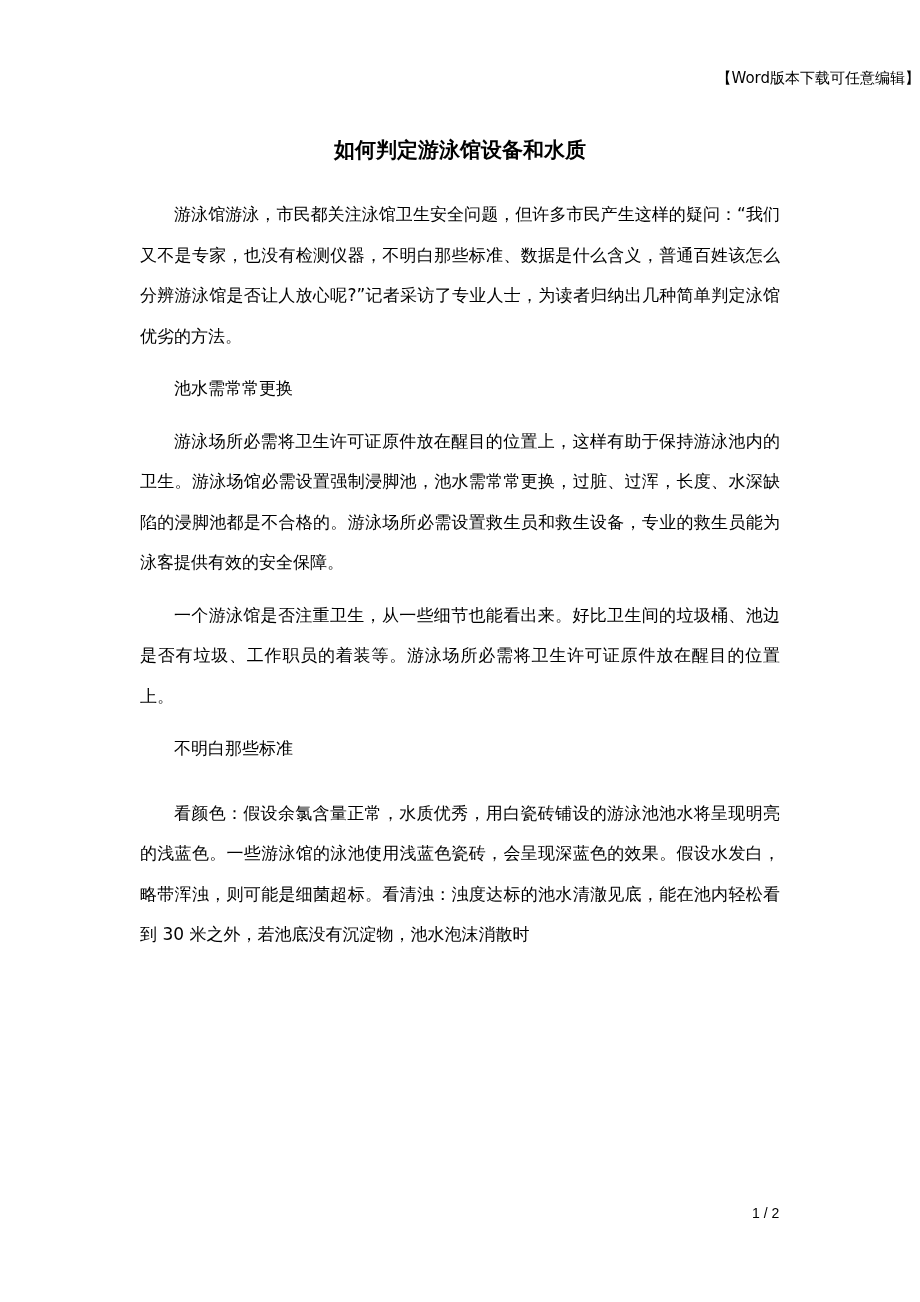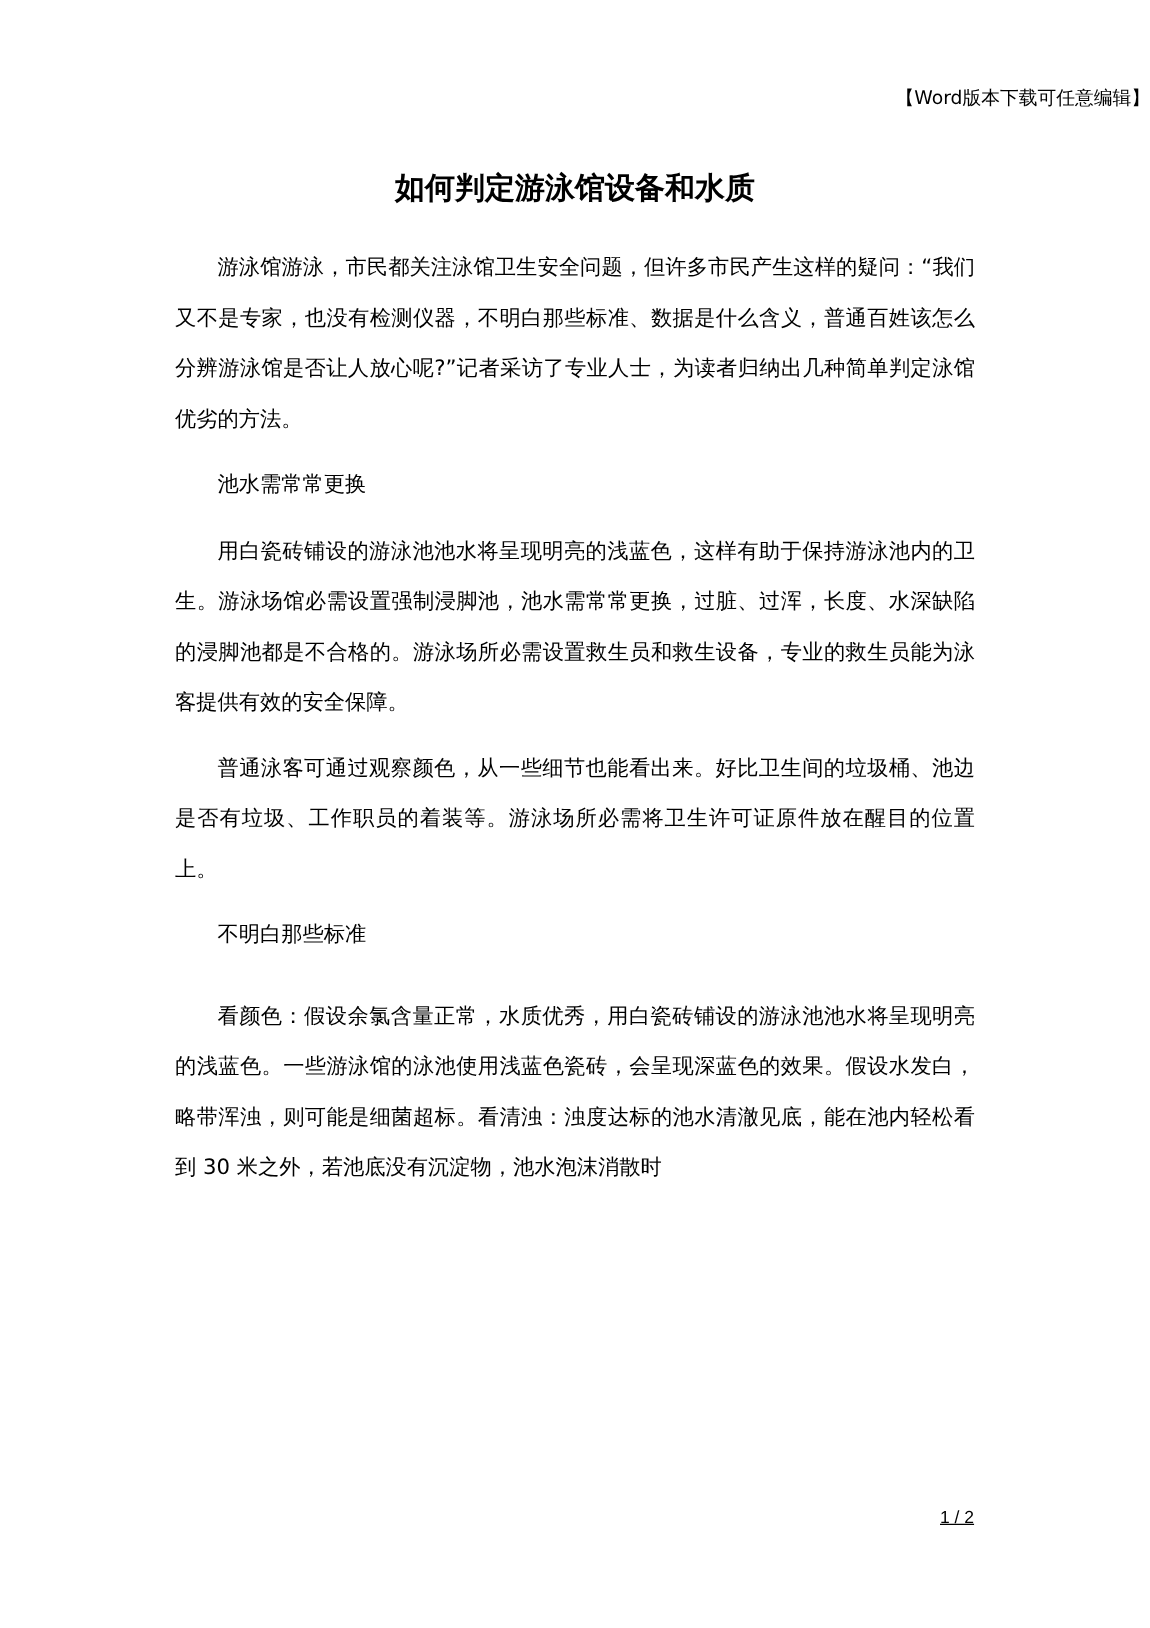--- a/index.html
+++ b/index.html
@@ -1,42 +1,42 @@
 <!DOCTYPE html>
 <html><head>
 <meta charset="utf-8">
 <style>
   html, body { margin: 0; padding: 0; background: #ffffff; }
   body { width: 920px; height: 1302px; position: relative; overflow: hidden;
          font-family: "DejaVu Sans", "Liberation Sans", sans-serif; color: #000; }
   .header-note { position: absolute; top: 68px; left: 0; width: 920px; text-align: right;
                  font-size: 15px; line-height: 20px; }
   .title { position: absolute; top: 128px; left: 0; width: 920px; text-align: center;
-           font-size: 24px; font-weight: bold; line-height: 44px; letter-spacing: 0px; }
+           font-size: 21px; font-weight: bold; line-height: 44px; letter-spacing: 0px; }
   .body { position: absolute; left: 140px; width: 640px; font-size: 17px; line-height: 40.5px;
           text-align: justify; text-justify: inter-character; }
   .body p { margin: 0; text-indent: 2em; }
   .gap { height: 12px; }
   .page-num { position: absolute; top: 1205px; left: 752px; font-size: 14px;
-              font-family: "Liberation Sans", sans-serif; text-decoration: underline; }
+              font-family: "Liberation Sans", sans-serif; }
 </style>
 </head>
 <body>
 
 <div class="header-note">【Word版本下载可任意编辑】</div>
 <div class="title">如何判定游泳馆设备和水质</div>
 
 <div class="body" style="top:194px;">
   <p>游泳馆游泳，市民都关注泳馆卫生安全问题，但许多市民产生这样的疑问：“我们又不是专家，也没有检测仪器，不明白那些标准、数据是什么含义，普通百姓该怎么分辨游泳馆是否让人放心呢?”记者采访了专业人士，为读者归纳出几种简单判定泳馆优劣的方法。</p>
   <div class="gap"></div>
   <p>池水需常常更换</p>
   <div class="gap"></div>
-  <p>用白瓷砖铺设的游泳池池水将呈现明亮的浅蓝色，这样有助于保持游泳池内的卫生。游泳场馆必需设置强制浸脚池，池水需常常更换，过脏、过浑，长度、水深缺陷的浸脚池都是不合格的。游泳场所必需设置救生员和救生设备，专业的救生员能为泳客提供有效的安全保障。</p>
+  <p>游泳场所必需将卫生许可证原件放在醒目的位置上，这样有助于保持游泳池内的卫生。游泳场馆必需设置强制浸脚池，池水需常常更换，过脏、过浑，长度、水深缺陷的浸脚池都是不合格的。游泳场所必需设置救生员和救生设备，专业的救生员能为泳客提供有效的安全保障。</p>
   <div class="gap"></div>
-  <p>普通泳客可通过观察颜色，从一些细节也能看出来。好比卫生间的垃圾桶、池边是否有垃圾、工作职员的着装等。游泳场所必需将卫生许可证原件放在醒目的位置上。</p>
+  <p>一个游泳馆是否注重卫生，从一些细节也能看出来。好比卫生间的垃圾桶、池边是否有垃圾、工作职员的着装等。游泳场所必需将卫生许可证原件放在醒目的位置上。</p>
   <div class="gap"></div>
   <p>不明白那些标准</p>
   <div class="gap"></div>
   <div class="gap"></div>
   <p>看颜色：假设余氯含量正常，水质优秀，用白瓷砖铺设的游泳池池水将呈现明亮的浅蓝色。一些游泳馆的泳池使用浅蓝色瓷砖，会呈现深蓝色的效果。假设水发白，略带浑浊，则可能是细菌超标。看清浊：浊度达标的池水清澈见底，能在池内轻松看到 30 米之外，若池底没有沉淀物，池水泡沫消散时</p>
 </div>
 
 <div class="page-num">1 / 2</div>
 
 </body></html>

